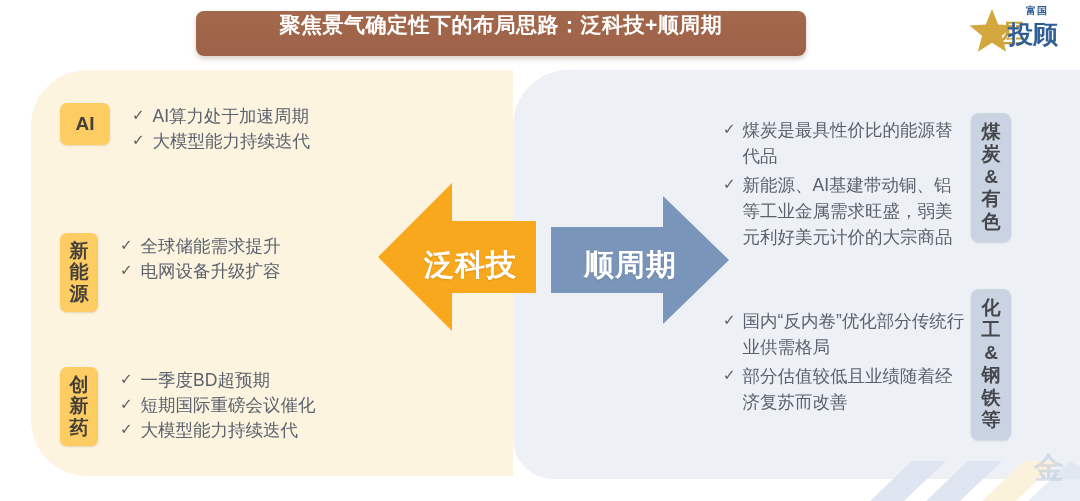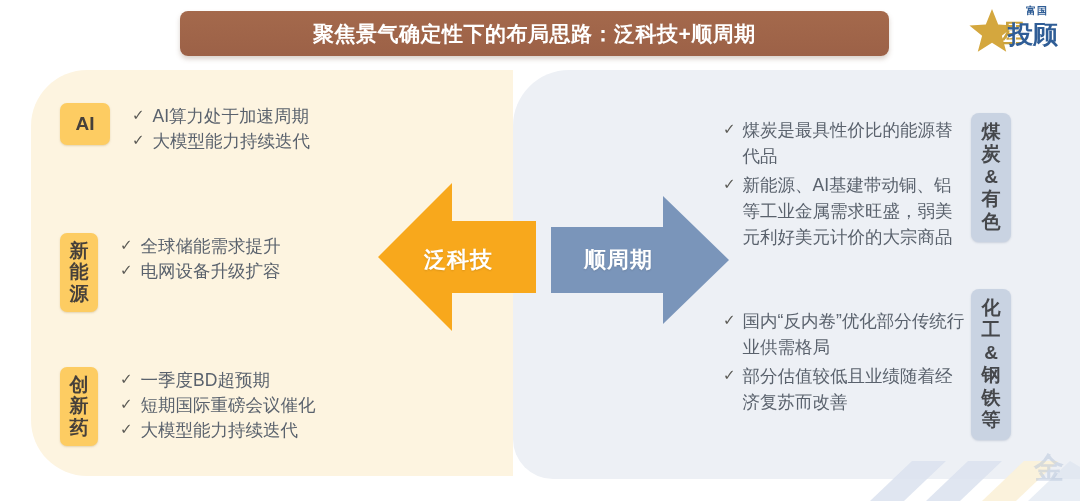--- a/index.html
+++ b/index.html
@@ -11,29 +11,28 @@
     height: 501px;
     background: #ffffff;
     font-family: "Liberation Sans", "DejaVu Sans", sans-serif;
     overflow: hidden;
     position: relative;
   }
 
   
   #title-banner {
     position: absolute;
-    left: 180px;
+    left: 196px;
     top: 11px;
-    width: 709px;
+    width: 610px;
     height: 45px;
     background: linear-gradient(180deg, #a4694c 0%, #9c6147 100%);
     border-radius: 8px;
     box-shadow: 0 3px 5px rgba(120, 90, 70, 0.28);
     display: flex;
-    align-items: center;
     justify-content: center;
   }
   #title-text {
     color: #ffffff;
     font-size: 21px;
     font-weight: bold;
     letter-spacing: 0.5px;
     white-space: nowrap;
   }
 
@@ -167,21 +166,21 @@
   #arrow-right {
     position: absolute;
     left: 551px;
     top: 196px;
     width: 178px;
     height: 128px;
   }
   .arrow-label {
     position: absolute;
     color: #ffffff;
-    font-size: 22px;
+    font-size: 30px;
     font-weight: bold;
     letter-spacing: 1px;
     white-space: nowrap;
     text-shadow: 0 1px 2px rgba(0,0,0,0.12);
   }
   #arrow-left-label  { left: 424px; top: 245px; }
   #arrow-right-label { left: 584px; top: 245px; }
 
   
   .right-block {

